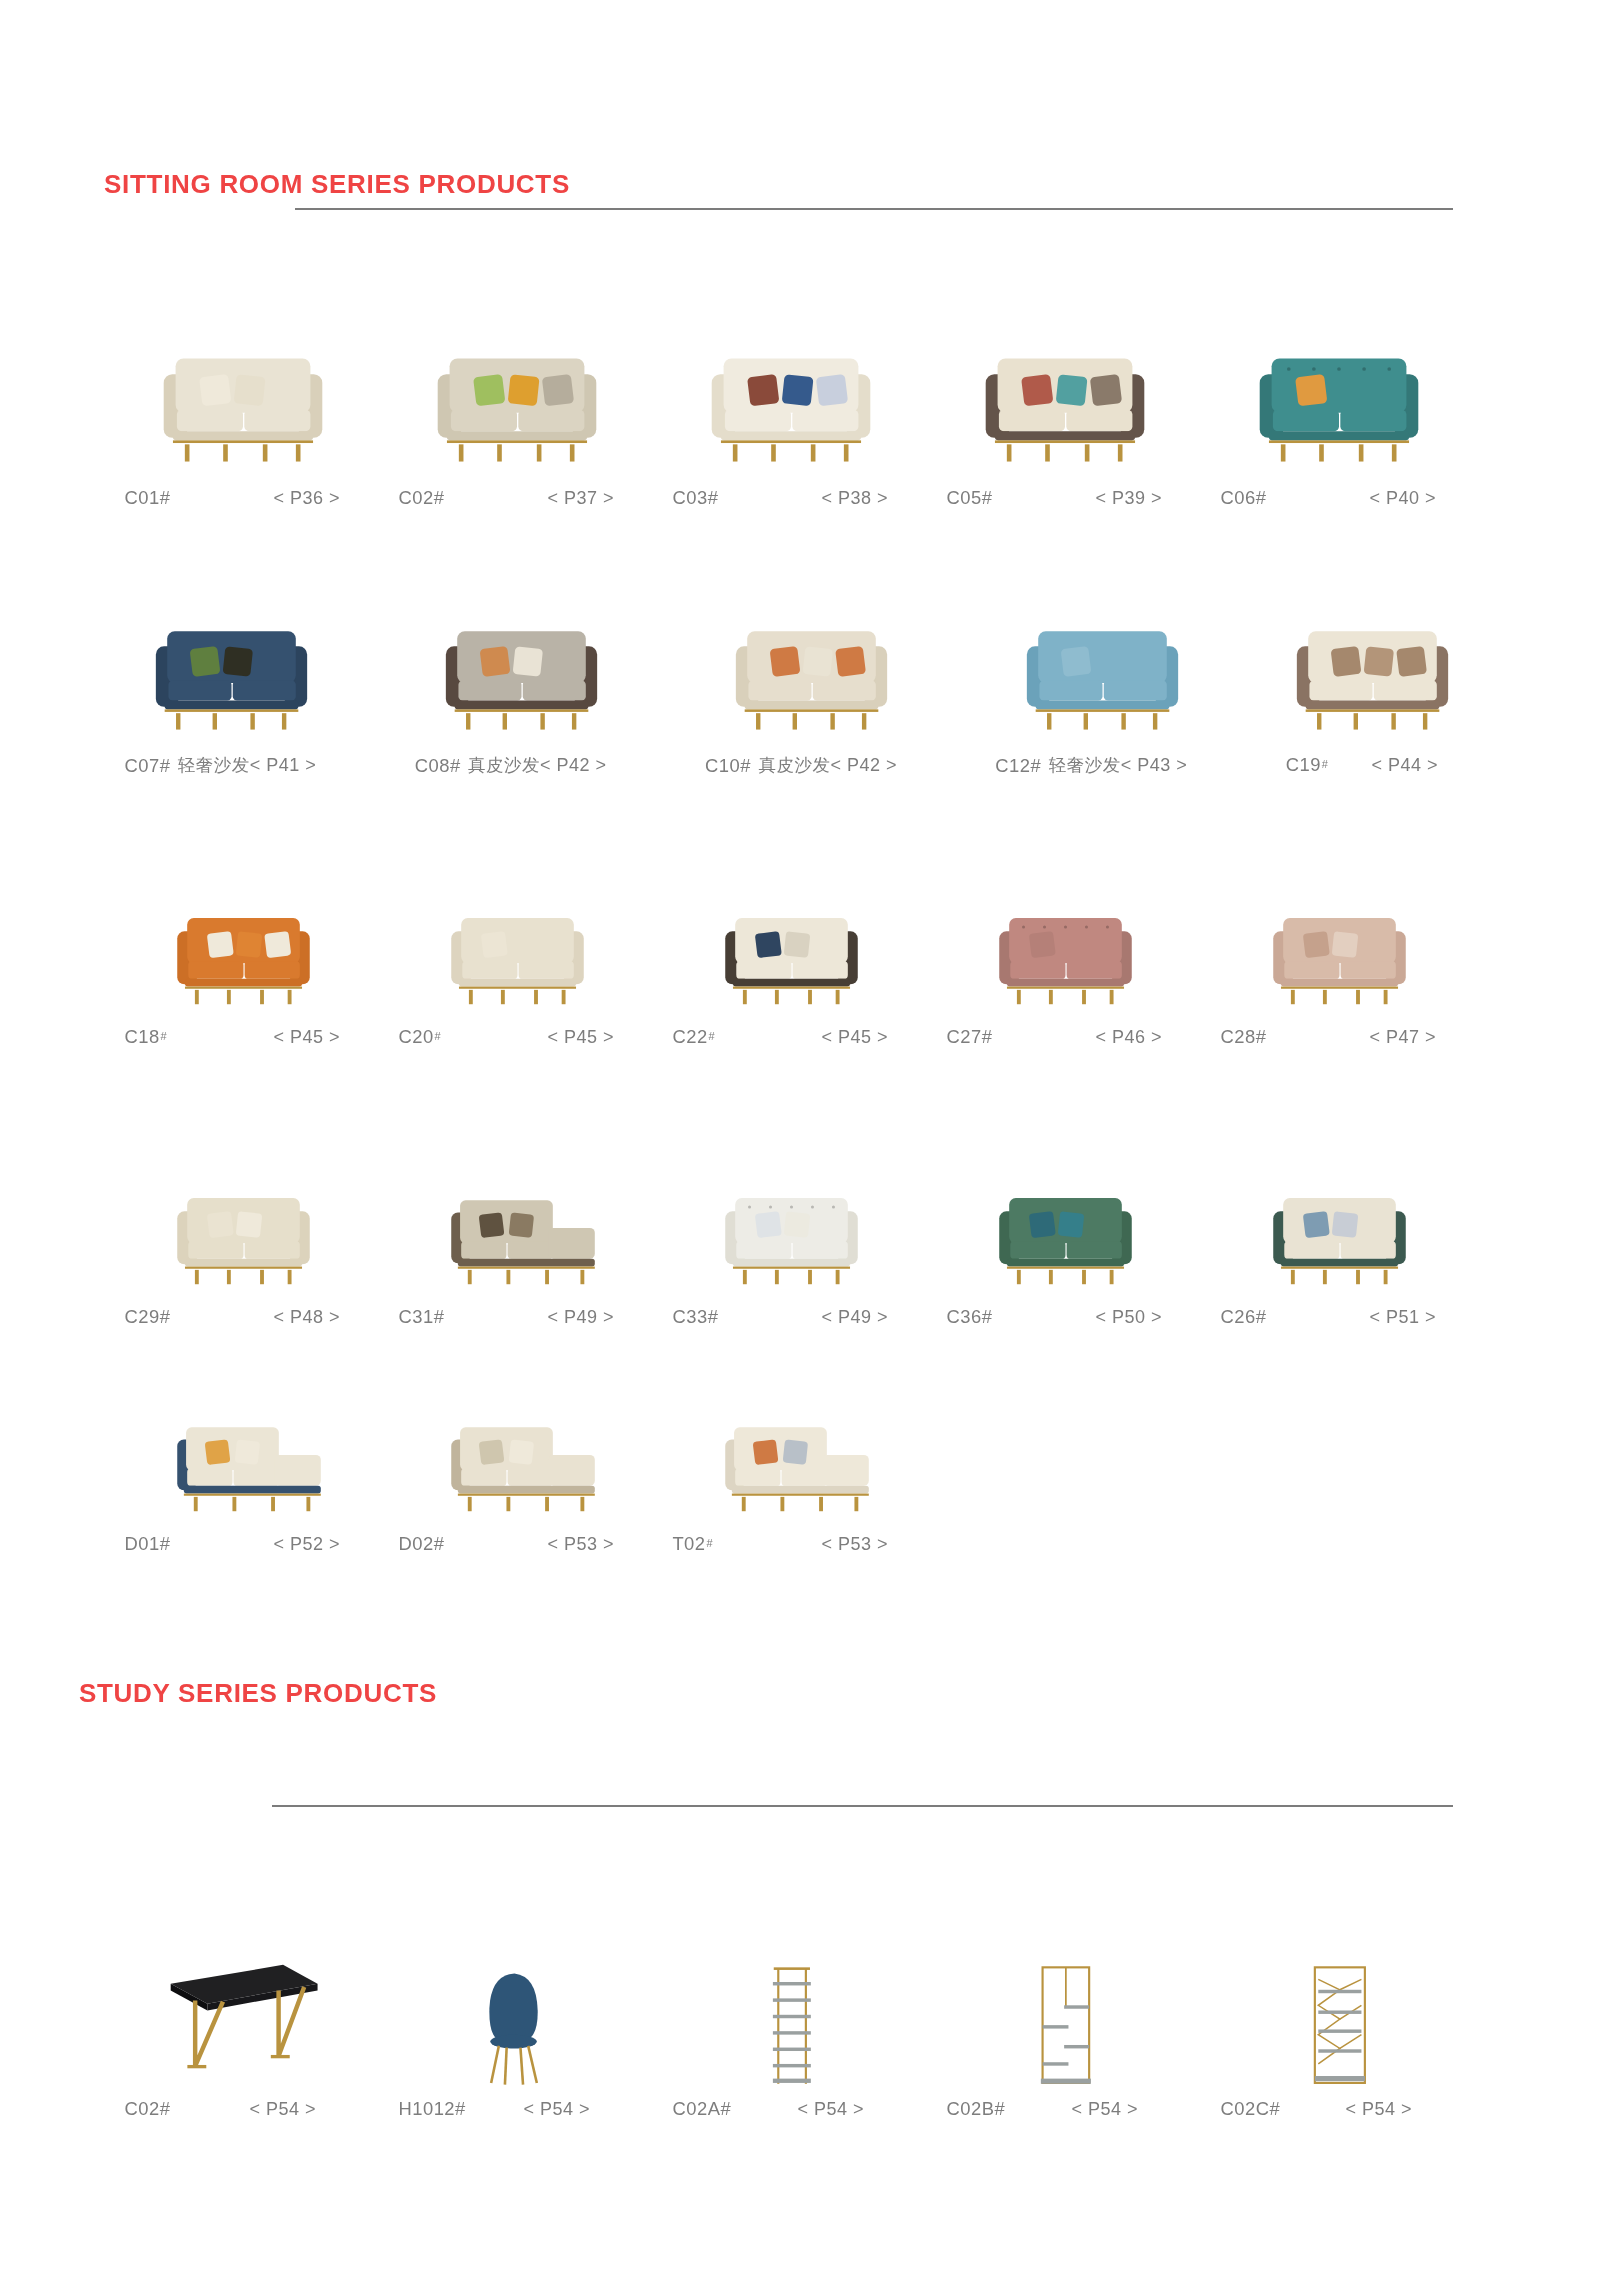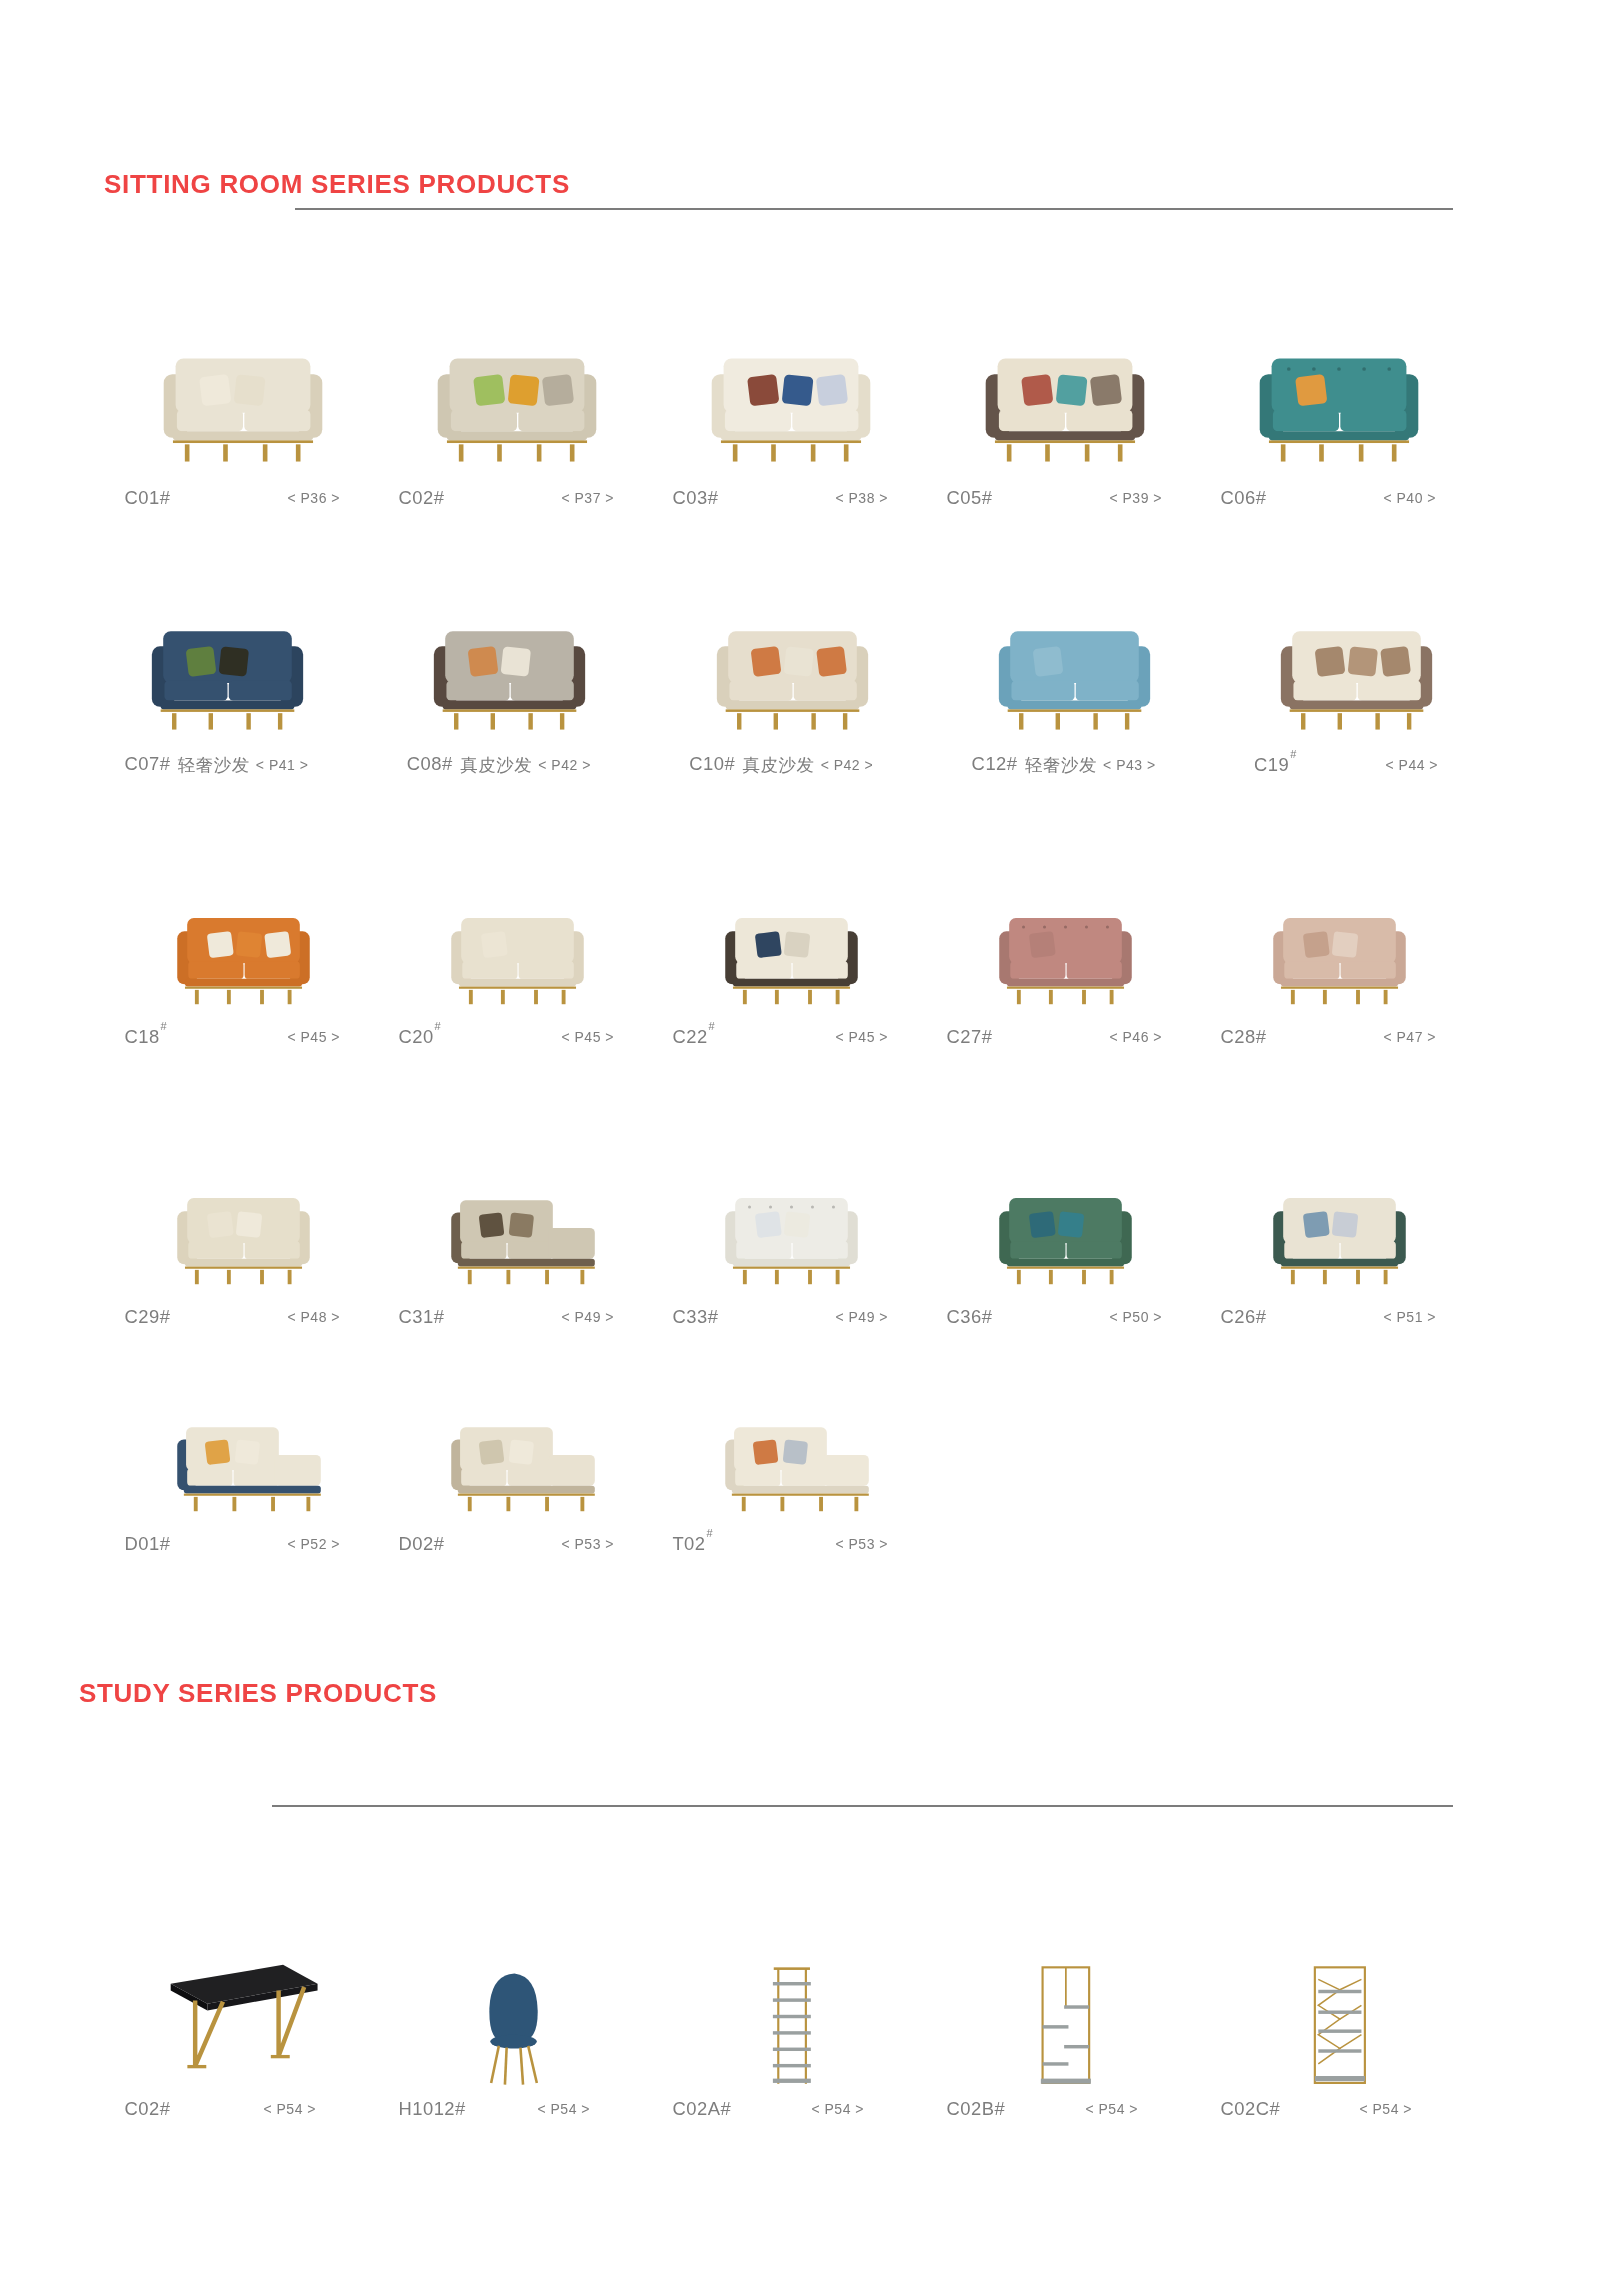--- a/index.html
+++ b/index.html
@@ -18,24 +18,24 @@
   #rule-study{left:272px;top:1805px;width:1181px}
   .row{position:absolute;left:106px;width:1372px;display:flex}
   .cell{width:274px;display:flex;flex-direction:column}
   .thumb{display:flex;align-items:flex-end;justify-content:center;overflow:hidden}
   .lbl{
     height:28px;display:flex;align-items:center;justify-content:space-between;
     padding:0 40px 0 18.4px;color:#7d7d7d;font-size:18.4px;letter-spacing:0.5px;
     white-space:nowrap;
   }
   .cell.study .lbl{padding-right:64px}
-  .code-wrap{display:flex;align-items:flex-start}
+  .code-wrap{display:flex;align-items:flex-end}
   .sup{font-size:11px;position:relative;top:-6.4px;margin-left:0.9px}
   .cn{font-size:17.5px;margin-left:7.4px}
-  .page{font-size:14px}
+  .page{font-size:18px}
 </style>
 </head>
 <body>
 
 <h1 class="title" id="title-sitting">SITTING ROOM SERIES PRODUCTS</h1>
 <div class="rule" id="rule-sitting"></div>
 <div id="grid-sitting">
     <div class="row" style="top: 318px;">
       <div class="cell">
         <div class="thumb" style="height: 166px;">

